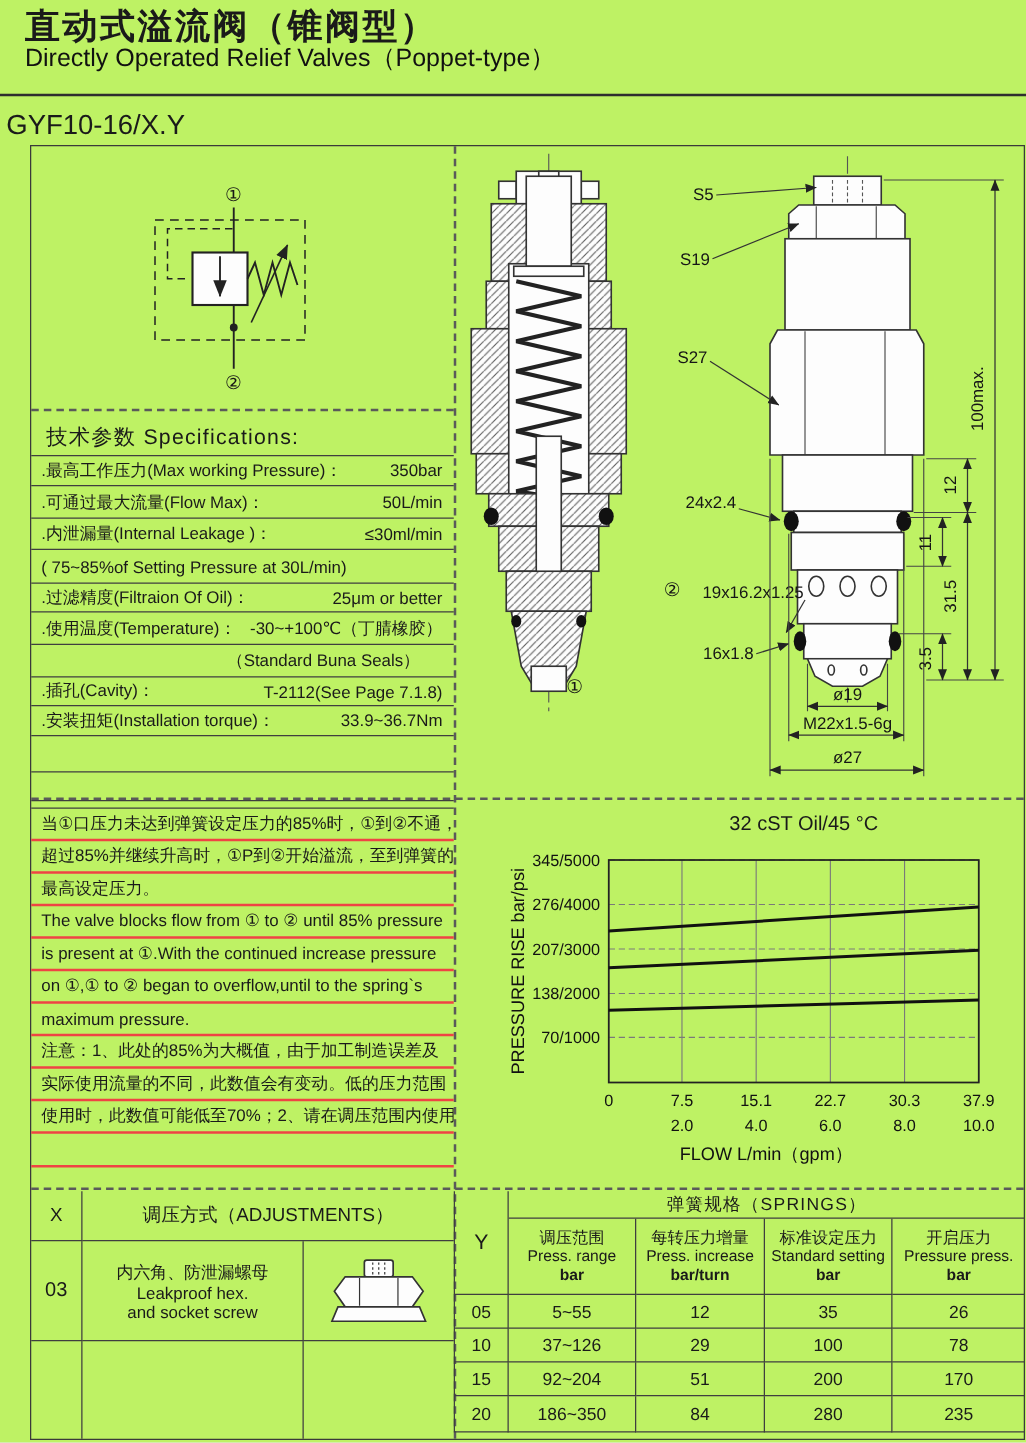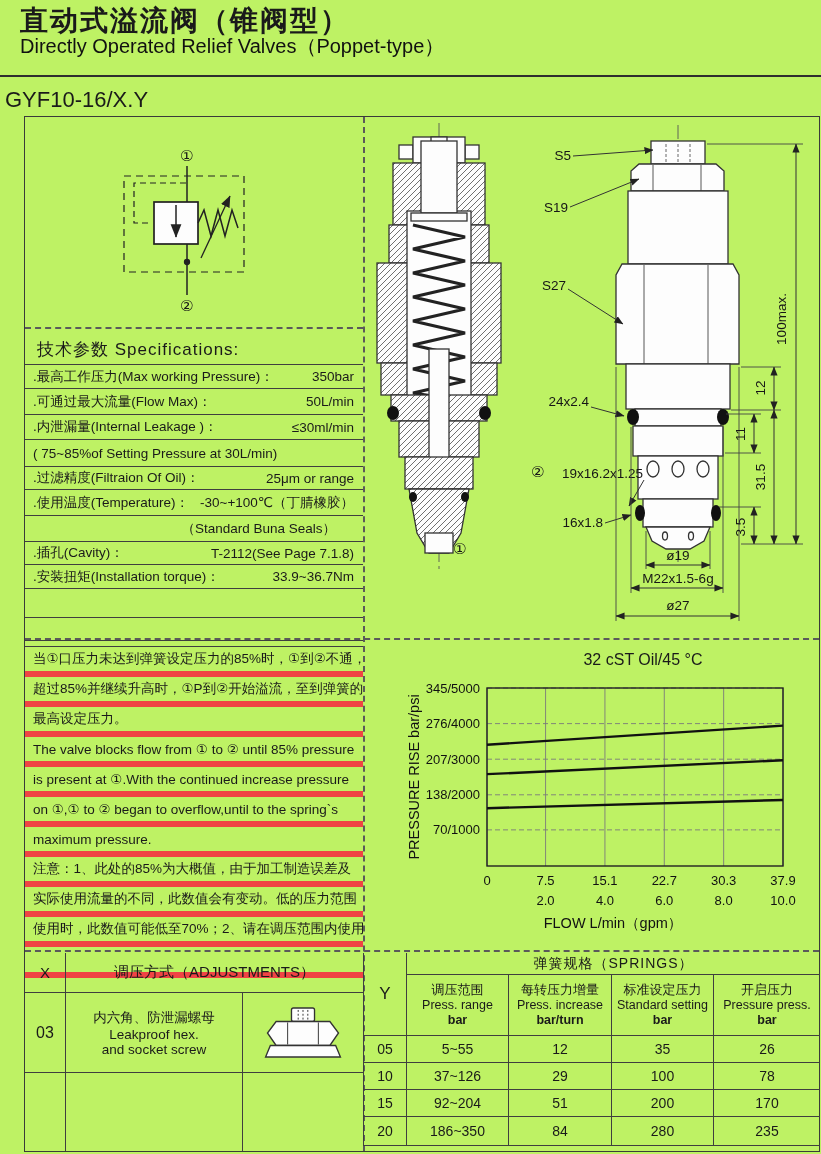--- a/index.html
+++ b/index.html
@@ -15,21 +15,21 @@
   .hdash{left:0;border-top:2px dashed #5a5a5a;}
   
   #specs{left:0;top:217px;width:338px;}
   .spec-head{height:30px;border-bottom:1px solid #3f3f3f;font-size:17px;display:flex;align-items:center;padding-left:12px;letter-spacing:1px;}
   .spec-row{display:flex;align-items:center;border-bottom:1px solid #3f3f3f;font-size:13.5px;padding:0 9px 0 8px;}
   .sl{white-space:nowrap;}
   .sv{margin-left:auto;white-space:nowrap;}
   .sv.pad{padding-right:18px;}
   
   #desc{left:0;top:529px;width:338px;border-top:1px solid #3f3f3f;}
-  .desc-row{height:24px;border-bottom:6px solid #ef4444;font-size:13.5px;display:flex;align-items:center;padding-left:8px;white-space:nowrap;overflow:hidden;}
+  .desc-row{height:24px;border-bottom:2px solid #ef4444;font-size:13.5px;display:flex;align-items:center;padding-left:8px;white-space:nowrap;overflow:hidden;}
   
   #adjust{left:0;top:836px;width:338px;height:198px;display:grid;grid-template-columns:41px 177px 1fr;grid-template-rows:40px 80px 1fr;}
   #adjust .cell{border-right:1px solid #3f3f3f;border-bottom:1px solid #3f3f3f;display:flex;flex-direction:column;align-items:center;justify-content:center;text-align:center;}
   #adjust .cell.last{border-right:none;}
   .adj-head{font-size:15px;}
   .adj-code{font-size:16px;}
   .adj-zh{font-size:13.5px;}
   .adj-en{font-size:13.5px;}
   
   #springs{left:338px;top:836px;width:456px;height:193px;display:grid;
@@ -116,21 +116,21 @@
       <div class="spec-row" style="height:24px">
           <span class="sl">.内泄漏量(Internal Leakage )：</span>
           <span class="sv">≤30ml/min</span>
         </div>
       <div class="spec-row" style="height:26px">
           <span class="sl">( 75~85%of Setting Pressure at 30L/min)</span>
           <span class="sv"></span>
         </div>
       <div class="spec-row" style="height:22px">
           <span class="sl">.过滤精度(Filtraion Of Oil)：</span>
-          <span class="sv">25μm or range</span>
+          <span class="sv">25μm or better</span>
         </div>
       <div class="spec-row" style="height:25px">
           <span class="sl">.使用温度(Temperature)：</span>
           <span class="sv">-30~+100℃（丁腈橡胶）</span>
         </div>
       <div class="spec-row" style="height:25px">
           <span class="sl"></span>
           <span class="sv pad">（Standard Buna Seals）</span>
         </div>
       <div class="spec-row" style="height:22px">

